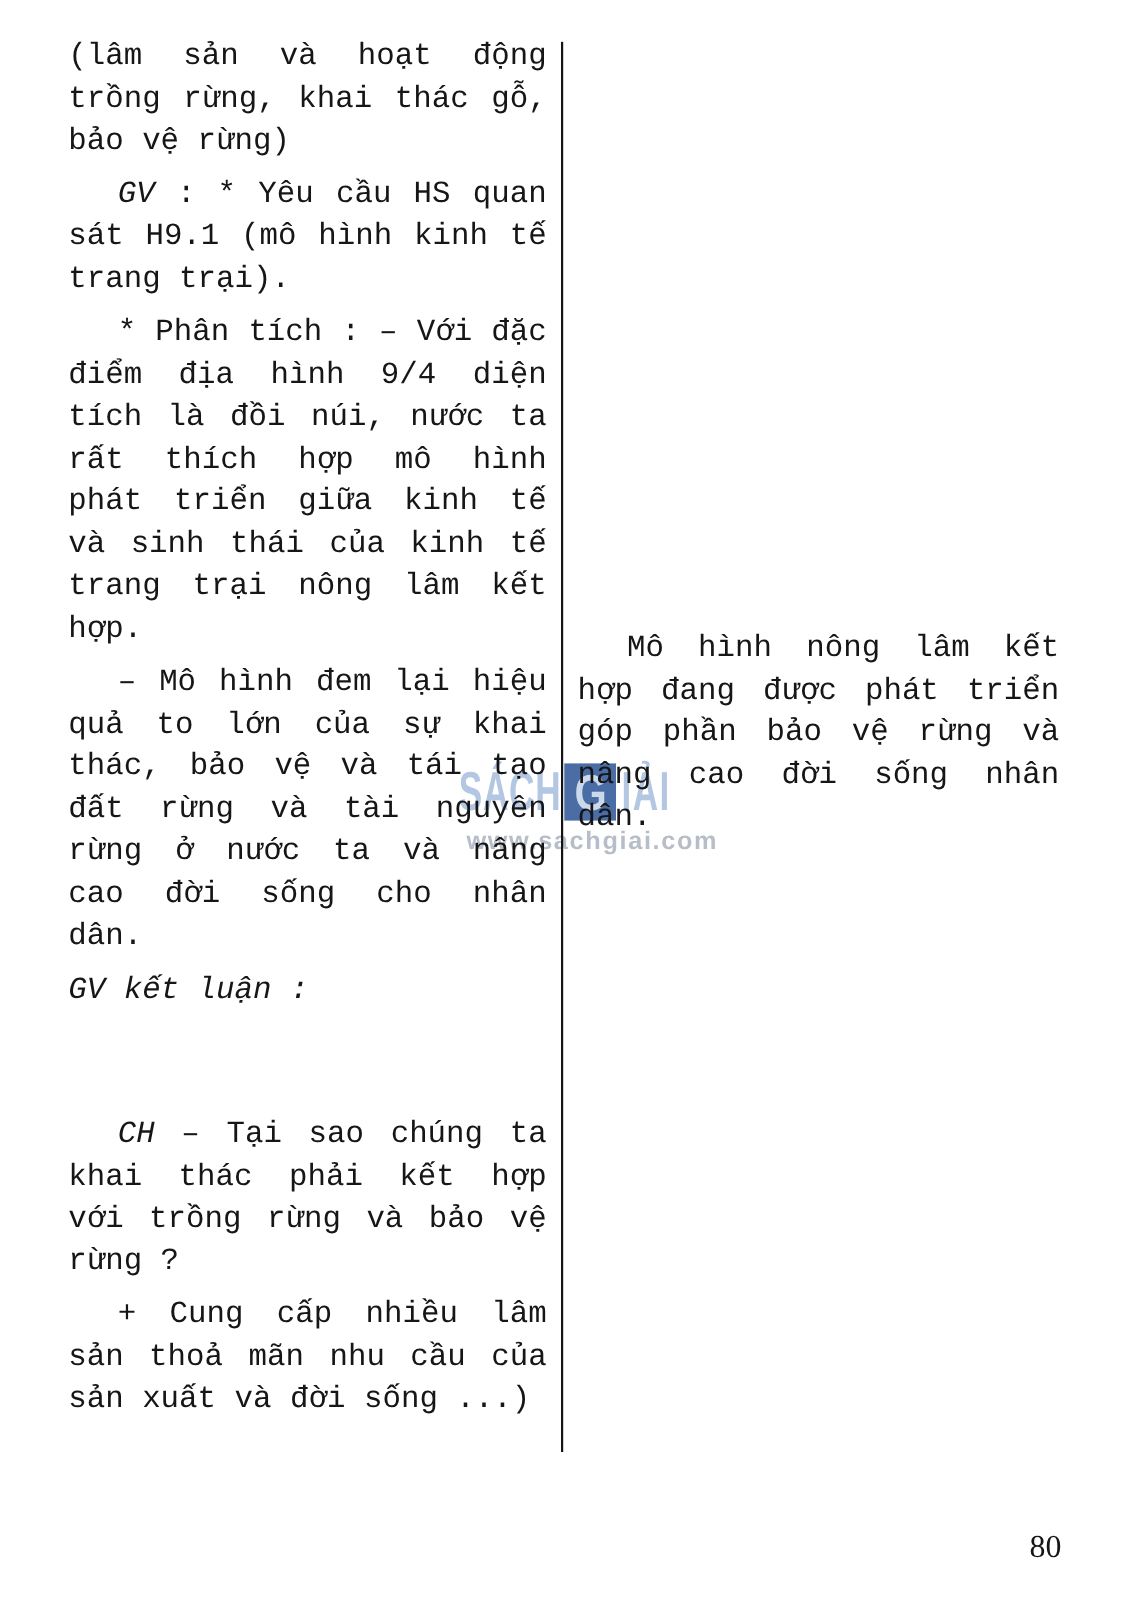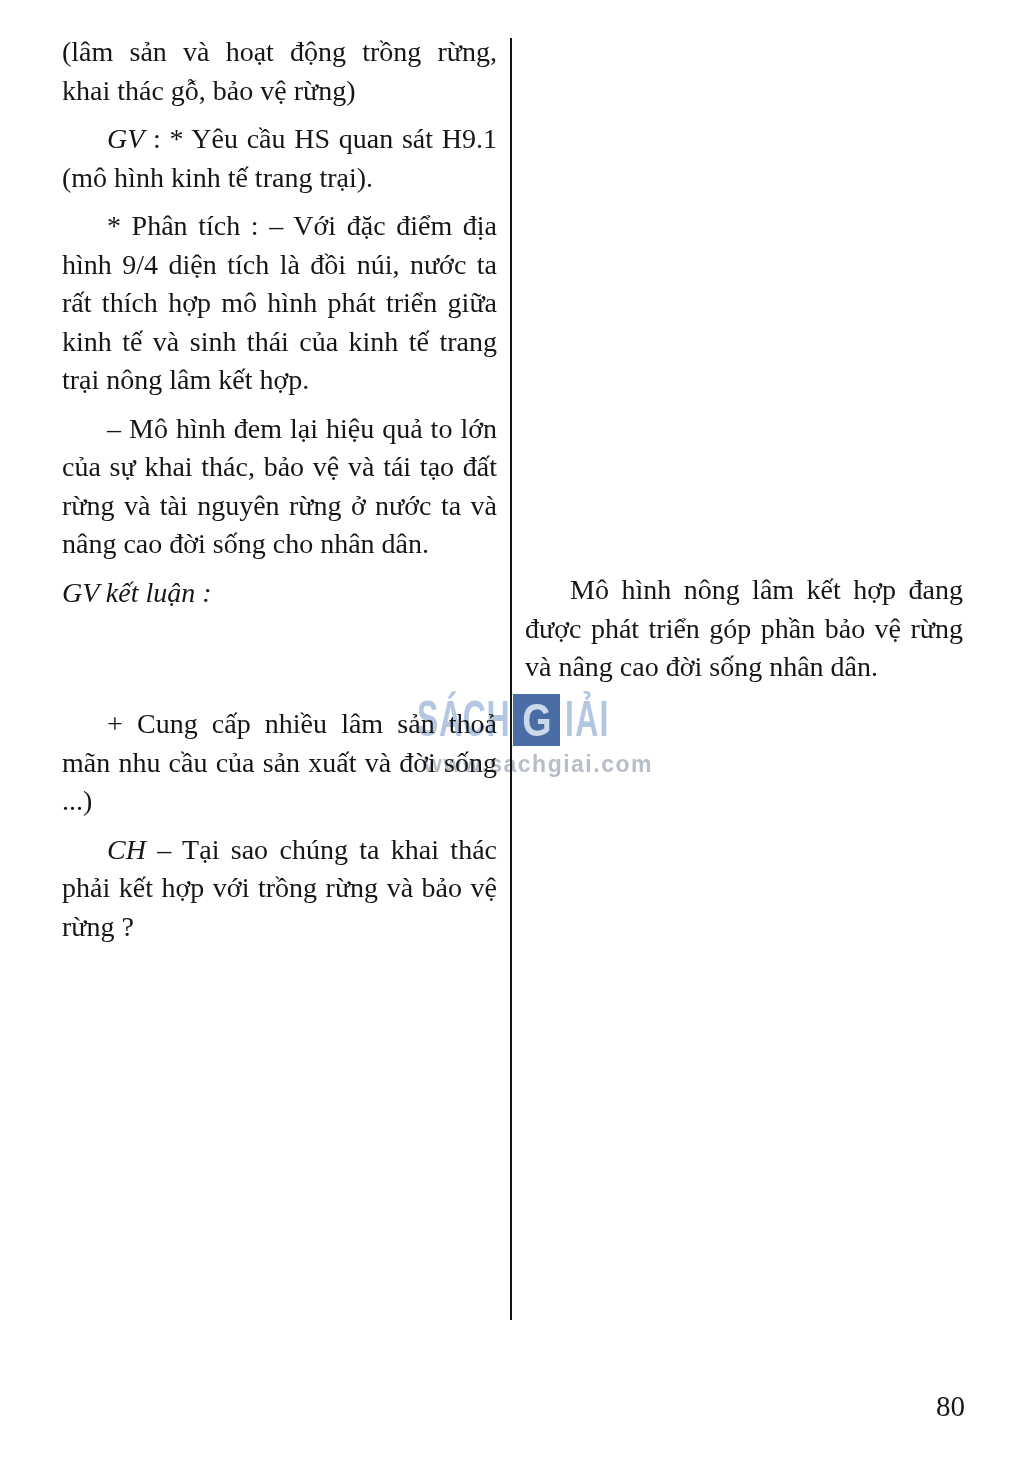--- a/index.html
+++ b/index.html
@@ -34,21 +34,21 @@
   .right-col {
     position: absolute;
     left: 525px;
     top: 571px;
     width: 438px;
     font-size: 28px;
     line-height: 38.5px;
     text-align: justify;
     z-index: 3;
   }
-  p.para { margin: 0 0 10px 0; }
+  p.para { margin: 0 0 10px 0; font-family: Liberation Mono, monospace; }
   p.para:last-child { margin-bottom: 0; }
   p.indent { text-indent: 45px; }
   p.gap-after { margin-bottom: 93px; }
   .lead { font-style: italic; }
   
   .watermark {
     position: absolute;
     left: 0; top: 0;
     z-index: 1;
     font-family: "Liberation Sans", "DejaVu Sans", sans-serif;
@@ -121,22 +121,22 @@
   </div>
 
   <div class="column-divider"></div>
 
   <div class="left-col">
     <p class="para"><span class="lead"></span><span>(lâm sản và hoạt động trồng rừng, khai thác gỗ, bảo vệ rừng)</span></p>
     <p class="para indent"><span class="lead">GV</span><span> : * Yêu cầu HS quan sát H9.1 (mô hình kinh tế trang trại).</span></p>
     <p class="para indent"><span class="lead"></span><span>* Phân tích : – Với đặc điểm địa hình 9/4 diện tích là đồi núi, nước ta rất thích hợp mô hình phát triển giữa kinh tế và sinh thái của kinh tế trang trại nông lâm kết hợp.</span></p>
     <p class="para indent"><span class="lead"></span><span>– Mô hình đem lại hiệu quả to lớn của sự khai thác, bảo vệ và tái tạo đất rừng và tài nguyên rừng ở nước ta và nâng cao đời sống cho nhân dân.</span></p>
     <p class="para gap-after"><span class="lead">GV kết luận :</span><span></span></p>
+    <p class="para indent"><span class="lead">CH</span><span> – Tại sao chúng ta khai thác phải kết hợp với trồng rừng và bảo vệ rừng ?</span></p>
     <p class="para indent"><span class="lead"></span><span>+ Cung cấp nhiều lâm sản thoả mãn nhu cầu của sản xuất và đời sống ...)</span></p>
-    <p class="para indent"><span class="lead">CH</span><span> – Tại sao chúng ta khai thác phải kết hợp với trồng rừng và bảo vệ rừng ?</span></p>
   </div>
 
   <div class="right-col">
     <p class="para indent"><span class="lead"></span><span>Mô hình nông lâm kết hợp đang được phát triển góp phần bảo vệ rừng và nâng cao đời sống nhân dân.</span></p>
   </div>
 
   <div class="page-number">80</div>
 
 </div>
 

